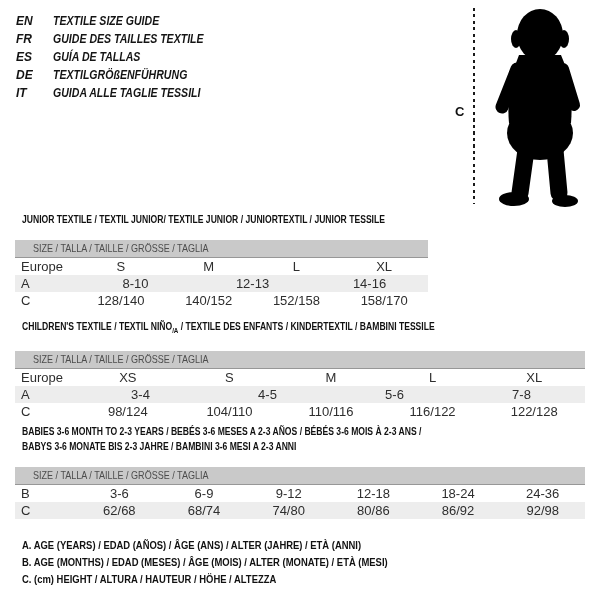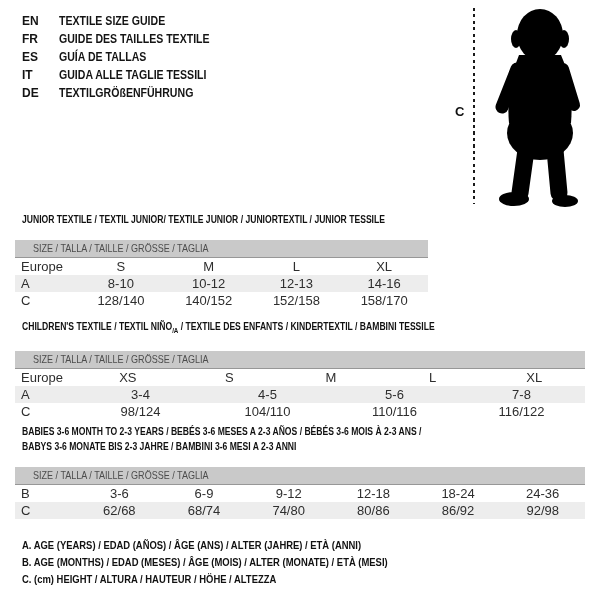--- a/index.html
+++ b/index.html
@@ -1,21 +1,21 @@
 <!DOCTYPE html>
 <html><head>
 <meta charset="utf-8">
 <style>
   html,body{margin:0;padding:0;background:#fff;}
   .canvas{
     position:relative;width:600px;height:600px;background:#ffffff;overflow:hidden;
     font-family:"Liberation Sans","DejaVu Sans",sans-serif;color:#141414;
   }
   
-  .langs{position:absolute;left:22px;top:12px;}
+  .langs{position:absolute;left:16px;top:12px;font-style:italic;}
   .lang-row{display:flex;height:18px;line-height:18px;}
   .lang-code{width:37px;font-weight:bold;font-size:12px;color:#141414;flex:0 0 37px;}
   .lang-title{font-weight:bold;font-size:12px;color:#141414;white-space:nowrap;
     display:inline-block;transform:scaleX(0.88);transform-origin:0 50%;}
   
   .dashed-line{position:absolute;left:473px;top:8px;width:2px;height:196px;
     background:repeating-linear-gradient(to bottom,#1a1a1a 0 3px,transparent 3px 6.5px);}
   .c-label{position:absolute;left:455px;top:104px;font-weight:bold;font-size:13px;color:#111;}
   .baby{position:absolute;left:480px;top:5px;width:120px;height:205px;}
   
@@ -50,26 +50,26 @@
       </div>
       <div class="lang-row">
         <span class="lang-code">FR</span>
         <span class="lang-title">GUIDE DES TAILLES TEXTILE</span>
       </div>
       <div class="lang-row">
         <span class="lang-code">ES</span>
         <span class="lang-title">GUÍA DE TALLAS</span>
       </div>
       <div class="lang-row">
+        <span class="lang-code">DE</span>
+        <span class="lang-title">TEXTILGRÖßENFÜHRUNG</span>
+      </div>
+      <div class="lang-row">
         <span class="lang-code">IT</span>
         <span class="lang-title">GUIDA ALLE TAGLIE TESSILI</span>
-      </div>
-      <div class="lang-row">
-        <span class="lang-code">DE</span>
-        <span class="lang-title">TEXTILGRÖßENFÜHRUNG</span>
       </div>
     </div>
 
   <div class="dashed-line"></div>
   <div class="c-label">C</div>
 
   <svg class="baby" viewBox="0 0 120 205" aria-hidden="true">
     <g fill="#000000" stroke="none">
       <ellipse cx="60" cy="30" rx="23" ry="26"></ellipse>
       <ellipse cx="36" cy="34" rx="5" ry="9"></ellipse>
@@ -94,21 +94,20 @@
         <div class="t-row">
           <span class="cell label">Europe</span>
           <span class="cell">S</span>
           <span class="cell">M</span>
           <span class="cell">L</span>
           <span class="cell">XL</span>
         </div>
         <div class="t-row" style="background: rgb(237, 237, 237);">
           <span class="cell label">A</span>
           <span class="cell">8-10</span>
-          <span class="cell">10-12</span>
           <span class="cell">12-13</span>
           <span class="cell">14-16</span>
         </div>
         <div class="t-row">
           <span class="cell label">C</span>
           <span class="cell">128/140</span>
           <span class="cell">140/152</span>
           <span class="cell">152/158</span>
           <span class="cell">158/170</span>
         </div>
@@ -132,20 +131,21 @@
           <span class="cell">4-5</span>
           <span class="cell">5-6</span>
           <span class="cell">7-8</span>
         </div>
         <div class="t-row">
           <span class="cell label">C</span>
           <span class="cell">98/124</span>
           <span class="cell">104/110</span>
           <span class="cell">110/116</span>
           <span class="cell">116/122</span>
+          <span class="cell">122/128</span>
         </div>
       </div>
     </div>
   <div class="tbl t2" id="table-2">
       <div class="t-title"><span>BABIES 3-6 MONTH TO 2-3 YEARS / BEBÉS 3-6 MESES A 2-3 AÑOS / BÉBÉS 3-6 MOIS À 2-3 ANS /</span></div>
       <div class="t-title"><span>BABYS 3-6 MONATE BIS 2-3 JAHRE / BAMBINI 3-6 MESI A 2-3 ANNI</span></div>
       <div class="size-bar" style="background: rgb(201, 201, 201);"><span>SIZE / TALLA / TAILLE / GRÖSSE / TAGLIA</span></div>
       <div class="rows">
         <div class="t-row">
           <span class="cell label">B</span>

